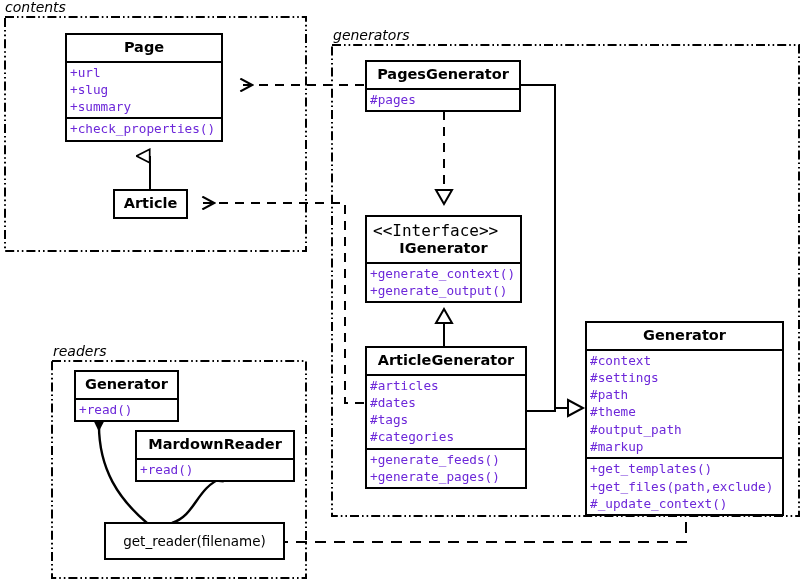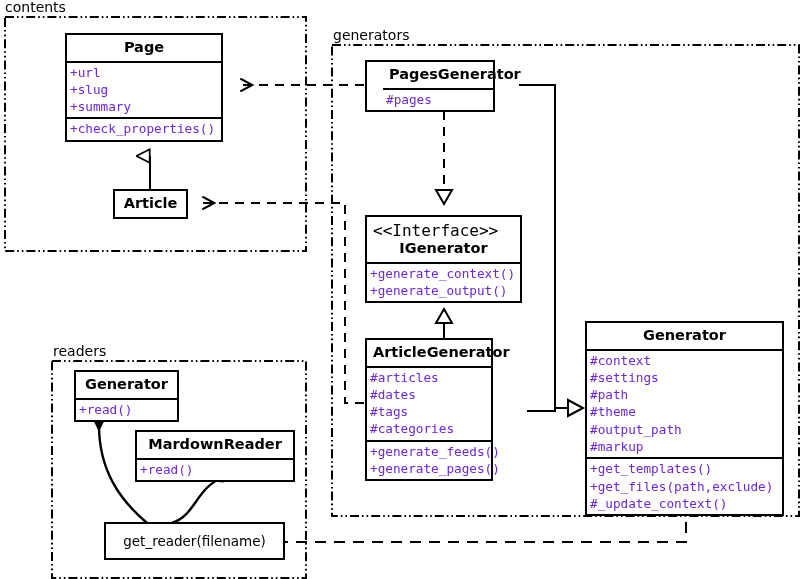--- a/index.html
+++ b/index.html
@@ -18,20 +18,21 @@
     background: #ffffff;
     overflow: hidden;
   }
   .pkg-label {
     position: absolute;
     font-family: "DejaVu Sans", sans-serif;
     font-size: 14px;
     color: #000;
     white-space: nowrap;
     line-height: 1;
+    font-style: italic;
   }
   
   .cls {
     position: absolute;
     background: #ffffff;
     border: 2px solid #000;
     box-sizing: border-box;
     z-index: 5;
   }
   .cls .name {
@@ -176,39 +177,39 @@
     </div>
     <div class="sect">
       <div class="row">+check_properties()</div>
     </div>
   </div>
 
   <div class="cls" style="left:113px; top:189px; width:75px;">
     <div class="name">Article</div>
   </div>
 
-  <div class="cls" style="left:365px; top:60px; width:130px;padding-left:16px;">
+  <div class="cls" style="left:365px; top:60px; width:156px;">
     <div class="name">PagesGenerator</div>
     <div class="sect">
       <div class="row">#pages</div>
     </div>
   </div>
 
   <div class="cls" style="left:365px; top:215px; width:157px;">
     <div class="name">
       <span class="stereo">&lt;&lt;Interface&gt;&gt;</span>
       <span>IGenerator</span>
     </div>
     <div class="sect">
       <div class="row">+generate_context()</div>
       <div class="row">+generate_output()</div>
     </div>
   </div>
 
-  <div class="cls" style="left:365px; top:338px; width:128px;">
+  <div class="cls" style="left:365px; top:346px; width:162px;">
     <div class="name">ArticleGenerator</div>
     <div class="sect">
       <div class="row">#articles</div>
       <div class="row">#dates</div>
       <div class="row">#tags</div>
       <div class="row">#categories</div>
     </div>
     <div class="sect">
       <div class="row">+generate_feeds()</div>
       <div class="row">+generate_pages()</div>

